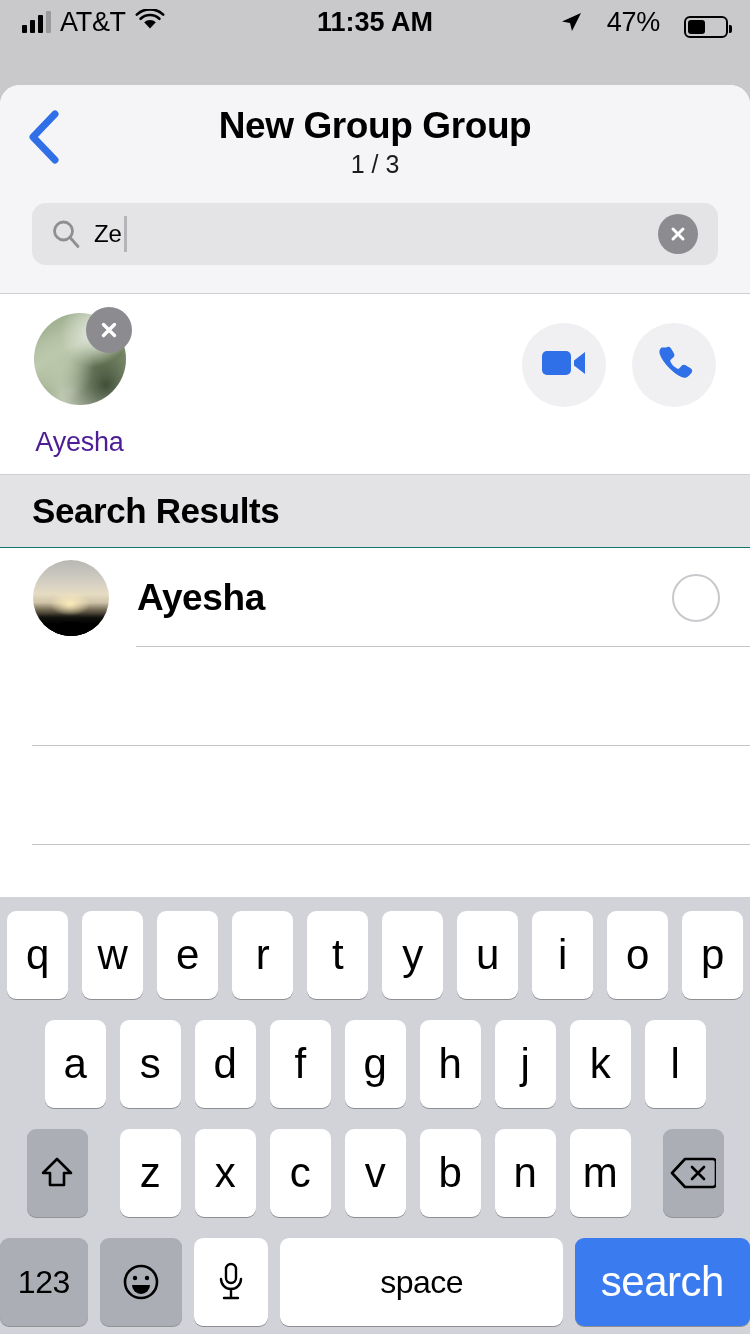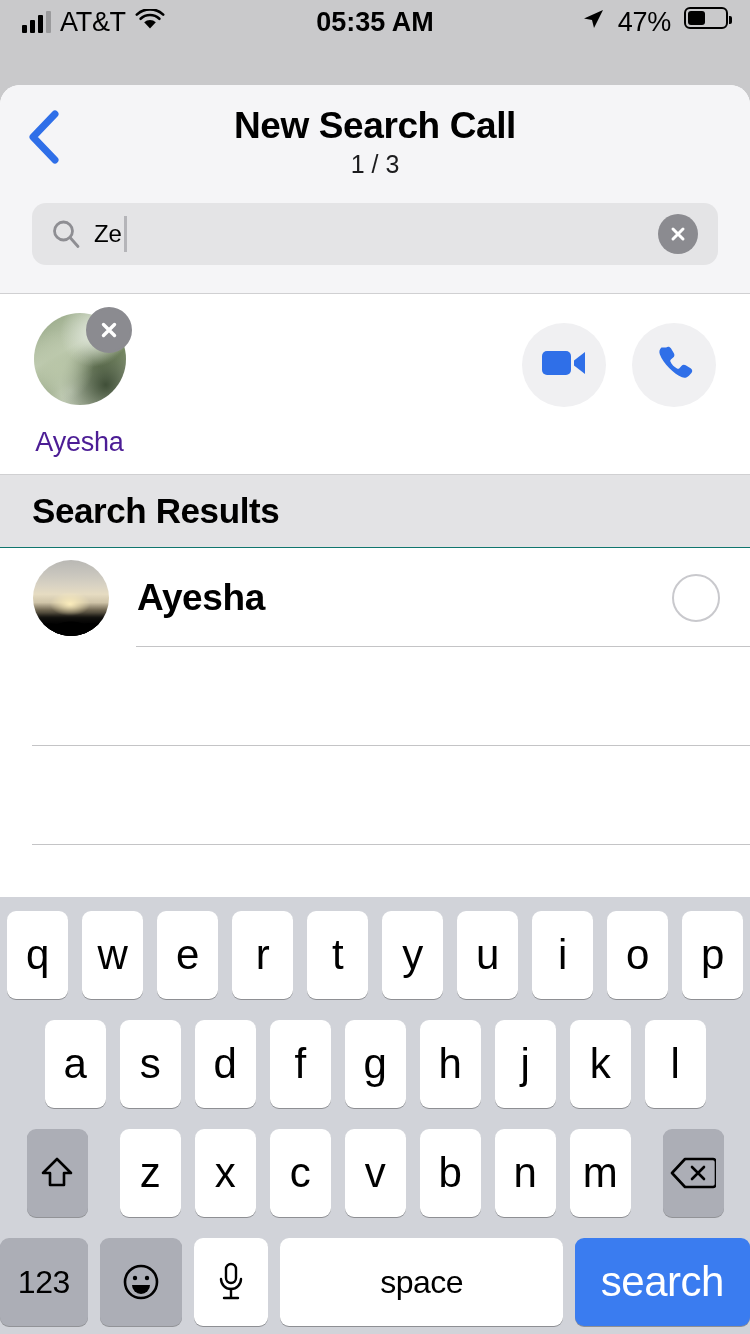--- a/index.html
+++ b/index.html
@@ -22,21 +22,21 @@
     position: absolute; left: 0; top: 0; width: 750px; height: 190px;
     background: #c9c9cb;
   }
   #status-bar {
     position: absolute; left: 0; top: 0; width: 750px; height: 44px;
     display: flex; align-items: center; justify-content: space-between;
     padding: 0 22px;
     color: #000;
   }
   .sb-left { display: flex; align-items: center; gap: 9px; }
-  .sb-right { display: flex; align-items: flex-start; gap: 13px; }
+  .sb-right { display: flex; align-items: flex-end; gap: 24px; }
   .sb-text { font-size: 27px; letter-spacing: -0.3px; }
   .sb-time { font-size: 27px; font-weight: 600; position: absolute; left: 0; right: 0; text-align: center; }
   .signal { display: flex; align-items: flex-end; gap: 3px; height: 22px; }
   .signal i { display: block; width: 5px; background: #000; border-radius: 1px; }
   .signal i:nth-child(1) { height: 8px; }
   .signal i:nth-child(2) { height: 13px; }
   .signal i:nth-child(3) { height: 18px; }
   .signal i:nth-child(4) { height: 22px; background: #9a9a9c; }
   .battery {
     width: 44px; height: 22px; border: 2px solid #000; border-radius: 6px;
@@ -302,21 +302,21 @@
           </span>
         <span class="sb-text">AT&amp;T</span>
         <span>
           <svg width="30" height="22" viewBox="0 0 30 22">
             <path d="M15 19.5 L9.2 13.2 a8.4 8.4 0 0 1 11.6 0 Z" fill="#000"></path>
             <path d="M5.6 9.8 a13.6 13.6 0 0 1 18.8 0" stroke="#000" stroke-width="2.6" fill="none" stroke-linecap="round"></path>
             <path d="M1.8 5.6 a19.2 19.2 0 0 1 26.4 0" stroke="#000" stroke-width="2.6" fill="none" stroke-linecap="round"></path>
           </svg>
         </span>
       </div>
-      <div class="sb-time">05:35 AM</div>
+      <div class="sb-time">11:35 AM</div>
       <div class="sb-right">
         <span>
           <svg width="24" height="24" viewBox="0 0 24 24">
               <path d="M22 3 L3 11.4 L11 13 L13 21 Z" fill="#000"></path>
             </svg>
         </span>
         <span class="sb-text">47%</span>
         <span class="battery">
             <span style="width:47%"></span>
           </span>
@@ -325,21 +325,21 @@
   </div>
 
   <div id="sheet">
 
     <div id="sheet-header">
       <div id="back-chevron">
         <svg width="34" height="56" viewBox="0 0 34 56">
           <path d="M28 5 L6 28 L28 51" stroke="#2f6fe8" stroke-width="7" fill="none" stroke-linecap="round" stroke-linejoin="round"></path>
         </svg>
       </div>
-      <div id="nav-title">New Search Call</div>
+      <div id="nav-title">New Group Group</div>
       <div id="nav-subtitle">1 / 3</div>
 
       <div id="search-wrap">
         <span id="search-icon">
           <svg width="32" height="32" viewBox="0 0 32 32">
             <circle cx="13.5" cy="13" r="9" stroke="#8e8e93" stroke-width="2.8" fill="none"></circle>
             <path d="M20.5 20 L28 28.5" stroke="#8e8e93" stroke-width="2.8" stroke-linecap="round"></path>
           </svg>
         </span>
         <span id="search-text" placeholder="Search">Ze</span>

